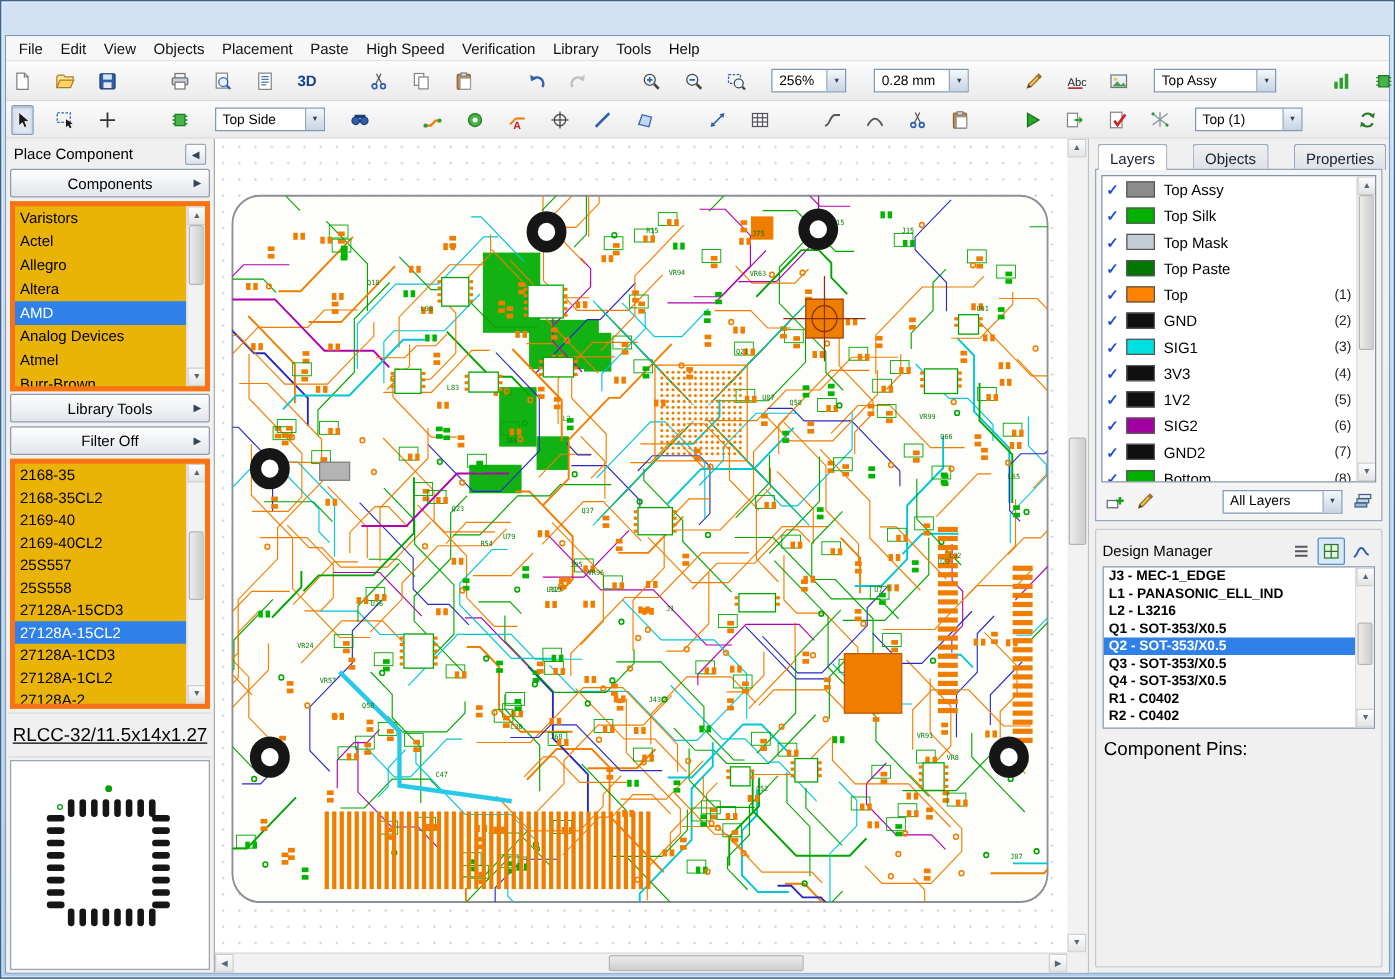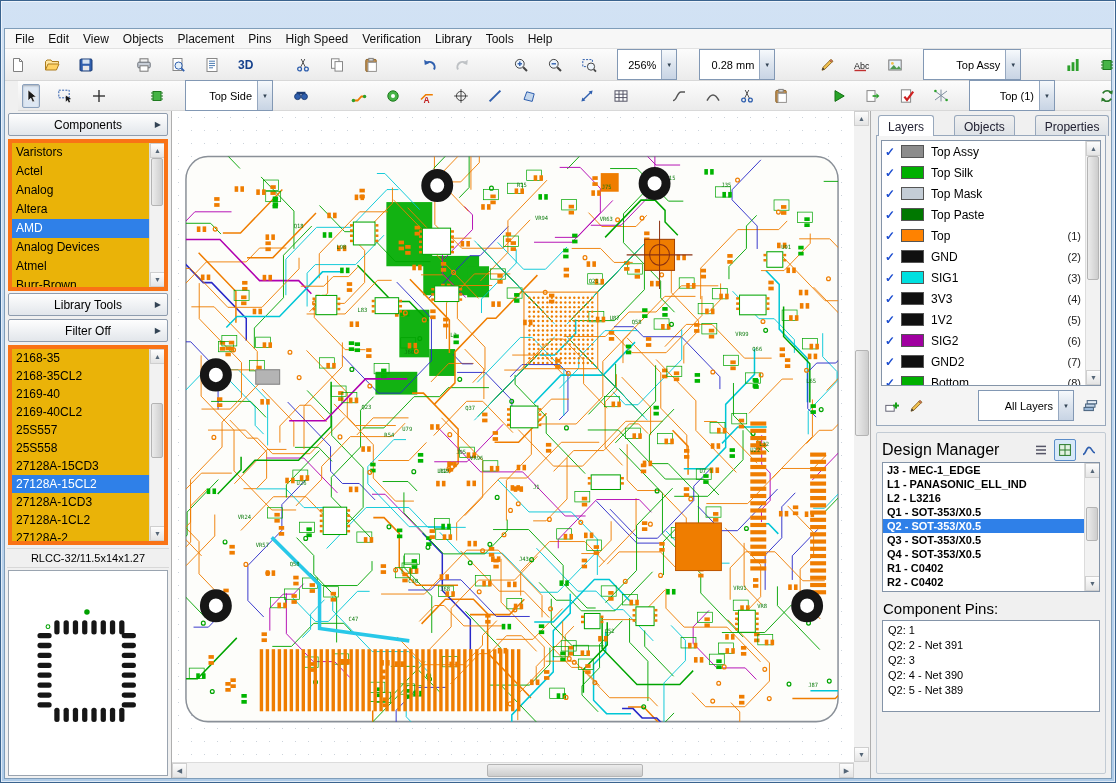--- a/index.html
+++ b/index.html
@@ -9,28 +9,28 @@
 .titlebar{position:absolute;top:0;left:0;right:0;height:27px;display:flex;align-items:center;padding:0 7px;}
 .title-text{margin-left:6px;color:#0d1a2a;white-space:nowrap;}
 .winbtns{margin-left:auto;display:flex;gap:1px;}
 .wbtn{width:29px;height:17px;border:1px solid #5d7795;border-radius:2px;background:linear-gradient(#f6fafd,#cfdded 45%,#b4c9e2);font-size:10px;line-height:14px;text-align:center;color:#123;cursor:default;}
 .wbtn.close{width:41px;background:linear-gradient(#f2aaa2,#da5a50 45%,#bf392f);color:#fff;border-color:#7c2c28;font-size:11px;}
 .frame{position:absolute;left:3px;right:3px;top:27px;bottom:3px;border:1px solid #7f9db9;background:#f0f0f0;display:flex;flex-direction:column;}
 .menubar{height:20px;background:#f7f7f7;border-bottom:1px solid #e2e2e2;display:flex;align-items:center;padding-left:3px;}
 .mitem{padding:2px 7px;color:#111;}
 .toolbar{display:flex;align-items:center;padding:0 4px;background:linear-gradient(#fcfcfc,#ebebeb);border-bottom:1px solid #d8d8d8;gap:16px;}
 .tb1{height:32px;}
-.tb2{height:30px;margin-left:13px;}
+.tb2{height:30px;}
 .tbtn{display:flex;align-items:center;justify-content:center;width:24px;height:24px;background:transparent;border:1px solid transparent;border-radius:2px;padding:0;}
 .tbtn.pressed{background:#dde7f3;border-color:#8aa0bc;box-shadow:inset 0 1px 2px rgba(0,0,0,.25);}
 .tbtn.disabled{opacity:.4;}
 .tlabel{font-weight:bold;color:#15418c;font-size:12px;}
 .ticon svg{width:16px;height:16px;display:block;}
 .tsep{width:1px;height:22px;background:#c6c6c6;margin:0 4px;box-shadow:1px 0 0 #fff;}
-.combo{height:31px;margin:0 3px;background:#fff;border:1px solid #8298b4;display:inline-flex;align-items:center;font-size:11px;overflow:hidden;flex:none;text-align:right;}
+.combo{height:19px;margin:0 3px;background:#fff;border:1px solid #8298b4;display:inline-flex;align-items:center;font-size:11px;overflow:hidden;flex:none;}
 .cval{padding:0 5px;white-space:nowrap;flex:1;}
 .carrow{width:15px;align-self:stretch;background:linear-gradient(#f6f9fc,#dce4ee 50%,#c8d4e4);border-left:1px solid #96a8c0;display:flex;align-items:center;justify-content:center;font-size:6px;color:#345;}
 .main{flex:1;display:flex;min-height:0;}
 
 .leftpanel{width:167px;background:#f0f0f0;border-right:1px solid #aeaeae;display:flex;flex-direction:column;padding:1px 2px;}
 .phead{height:22px;display:flex;align-items:center;padding:0 4px;flex:none;}
 .collapse{margin-left:auto;width:17px;height:17px;border:1px solid #9aa8b8;border-radius:2px;background:linear-gradient(#fff,#dde4ec);font-size:8px;display:flex;align-items:center;justify-content:center;color:#345;}
 .widebtn{position:relative;height:23px;margin:1px 1px 2px;border:1px solid #8e9cae;border-radius:2px;background:linear-gradient(#fefefe,#e2e6eb);display:flex;align-items:center;justify-content:center;font-size:12px;flex:none;}
 .widebtn .arr{position:absolute;right:6px;font-size:8px;color:#345;}
 .listbox{position:relative;background:#eab308;border:4px solid #f97316;margin:1px;overflow:hidden;flex:none;}
@@ -39,21 +39,21 @@
 .linner{position:absolute;inset:0;right:15px;overflow:hidden;}
 .lrow{height:19px;line-height:19px;padding-left:4px;white-space:nowrap;overflow:hidden;}
 #compbox .lrow{height:18px;line-height:18px;}
 .lrow.sel{background:#2f80e8;color:#fff;}
 .vsb{position:absolute;top:0;right:0;bottom:0;width:15px;background:#f2f2f2;border-left:1px solid #dcdcdc;display:flex;flex-direction:column;}
 .hsb{display:flex;flex-direction:row;background:#f2f2f2;border-top:1px solid #dcdcdc;}
 .sbtn{flex:none;width:15px;height:15px;font-size:7px;color:#567;display:flex;align-items:center;justify-content:center;background:linear-gradient(#fdfdfd,#e4e4e4);border:1px solid #cfcfcf;}
 .strk{flex:1;position:relative;}
 .sthm{position:absolute;left:1px;right:1px;background:linear-gradient(90deg,#ececec,#cdcdcd);border:1px solid #b4b4b4;border-radius:2px;}
 .hsb .sthm{top:1px;bottom:1px;left:auto;right:auto;background:linear-gradient(#ececec,#cdcdcd);}
-.patlabel{height:20px;display:flex;align-items:center;justify-content:center;font-size:11px;border-top:1px solid #d8d8d8;border-bottom:1px solid #d8d8d8;margin:2px 0;flex:none;}
+.patlabel{height:36px;display:flex;align-items:center;justify-content:center;font-size:15px;border-top:1px solid #d8d8d8;border-bottom:1px solid #d8d8d8;margin:2px 0;flex:none;text-decoration:underline;}
 .preview{flex:1;background:#fff;border:1px solid #9aa4b0;margin:0 1px 1px;position:relative;}
 .preview svg{position:absolute;inset:0;width:100%;height:100%;}
 
 .canvasarea{flex:1;position:relative;background:#fff;min-width:0;}
 .canvas{position:absolute;left:0;top:0;right:16px;bottom:16px;background:#fff;background-image:radial-gradient(circle,#ccd3db .8px,rgba(0,0,0,0) 1px);background-size:13px 13px;overflow:hidden;}
 #pcb{position:absolute;inset:0;width:100%;height:100%;}
 .cvs-v{position:absolute;right:0;top:0;bottom:16px;width:16px;}
 .cvs-h{position:absolute;left:0;bottom:0;right:16px;height:16px;}
 .cvs-corner{position:absolute;right:0;bottom:0;width:16px;height:16px;background:#f0f0f0;}
 .cvs-v .vsb{width:16px;border:none;position:absolute;inset:0;}
@@ -70,21 +70,21 @@
 .laycheck{width:16px;color:#1d4ed0;font-weight:bold;font-size:12px;}
 .layswatch{width:23px;height:13px;border:1px solid #555;margin-right:7px;flex:none;}
 .layname{flex:1;font-size:12px;white-space:nowrap;overflow:hidden;}
 .laynum{font-size:11px;color:#222;}
 .layerctrl{display:flex;align-items:center;margin-top:4px;gap:2px;}
 .iconbtn{width:22px;height:22px;border:1px solid transparent;border-radius:2px;display:flex;align-items:center;justify-content:center;background:transparent;padding:0;}
 .iconbtn.active{border-color:#5a8cc8;background:#d8e8f8;}
 .ctrl-spacer{flex:1;}
 .dmgroup{flex:1;margin-top:6px;border:1px solid #c2cbd4;border-radius:2px;padding:4px 5px;display:flex;flex-direction:column;background:#f0f0f0;min-height:0;}
 .dmhead{display:flex;align-items:center;height:25px;flex:none;}
-.dmtitle{font-size:16px;}
+.dmtitle{font-size:12px;}
 .dmicons{margin-left:auto;display:flex;gap:2px;}
 #dmbox{position:relative;background:#fff;border:1px solid #8494a8;height:130px;overflow:hidden;flex:none;font-weight:bold;}
 #dmbox .lrow{height:14px;line-height:14px;font-size:11px;}
 .pinslabel{margin:8px 1px 3px;font-size:15px;flex:none;}
 #pinlist{background:#fff;border:1px solid #8494a8;height:92px;padding:2px 0;font-size:11px;flex:none;overflow:hidden;}
 .prow{height:15px;line-height:15px;padding-left:5px;white-space:nowrap;}
 
 .statusbar{height:22px;border-top:1px solid #d2d2d2;background:#f0f0f0;display:flex;align-items:stretch;flex:none;}
 .scell{border-left:1px solid #c6c6c6;display:flex;align-items:center;padding:0 10px;font-size:12px;white-space:nowrap;}
 .scell.spacer{flex:1;border-left:none;}
@@ -95,21 +95,21 @@
 <body>
 
 <div class="window">
   <div class="frame">
     <div class="menubar" id="menubar">
         <span class="mitem">File</span>
         <span class="mitem">Edit</span>
         <span class="mitem">View</span>
         <span class="mitem">Objects</span>
         <span class="mitem">Placement</span>
-        <span class="mitem">Pins</span>
+        <span class="mitem">Paste</span>
         <span class="mitem">High Speed</span>
         <span class="mitem">Verification</span>
         <span class="mitem">Library</span>
         <span class="mitem">Tools</span>
         <span class="mitem">Help</span>
       </div>
     <div class="toolbar tb1" id="toolbar1">
         <button class="tbtn">
           <span class="ticon">
             <svg viewBox="0 0 16 16">
@@ -575,29 +575,33 @@
                 <line x1="9.2" y1="5.8" x2="9.2" y2="8"></line>
                 <line x1="11.8" y1="5.8" x2="11.8" y2="9"></line>
               </g>
             </svg>
           </span>
         </button>
       </div>
     <div class="main">
 
       <div class="leftpanel">
+        <div class="phead">
+          <span>Place Component</span>
+          <span class="collapse">◀</span>
+        </div>
         <div class="widebtn">
           <span>Components</span>
           <span class="arr">▶</span>
         </div>
         <div class="listbox" id="libbox">
           <div class="linner" id="liblist">
               <div class="lrow">Varistors</div>
               <div class="lrow">Actel</div>
-              <div class="lrow">Analog</div>
+              <div class="lrow">Allegro</div>
               <div class="lrow">Altera</div>
               <div class="lrow sel">AMD</div>
               <div class="lrow">Analog Devices</div>
               <div class="lrow">Atmel</div>
               <div class="lrow">Burr-Brown</div>
             </div>
           <div class="vsb" id="libsb">
               <div class="sbtn">▲</div>
               <div class="strk">
                 <div class="sthm" style="top:0%;height:42%"></div>
@@ -2311,25 +2315,18 @@
               </div>
             <div class="vsb" id="dmsb">
                 <div class="sbtn">▲</div>
                 <div class="strk">
                   <div class="sthm" style="top:30%;height:34%"></div>
                 </div>
                 <div class="sbtn">▼</div>
               </div>
           </div>
           <div class="pinslabel">Component Pins:</div>
-          <div id="pinlist">
-              <div class="prow">Q2: 1</div>
-              <div class="prow">Q2: 2 - Net 391</div>
-              <div class="prow">Q2: 3</div>
-              <div class="prow">Q2: 4 - Net 390</div>
-              <div class="prow">Q2: 5 - Net 389</div>
-            </div>
         </div>
       </div>
 
     </div>
   </div>
 </div>
 
 </body></html>

